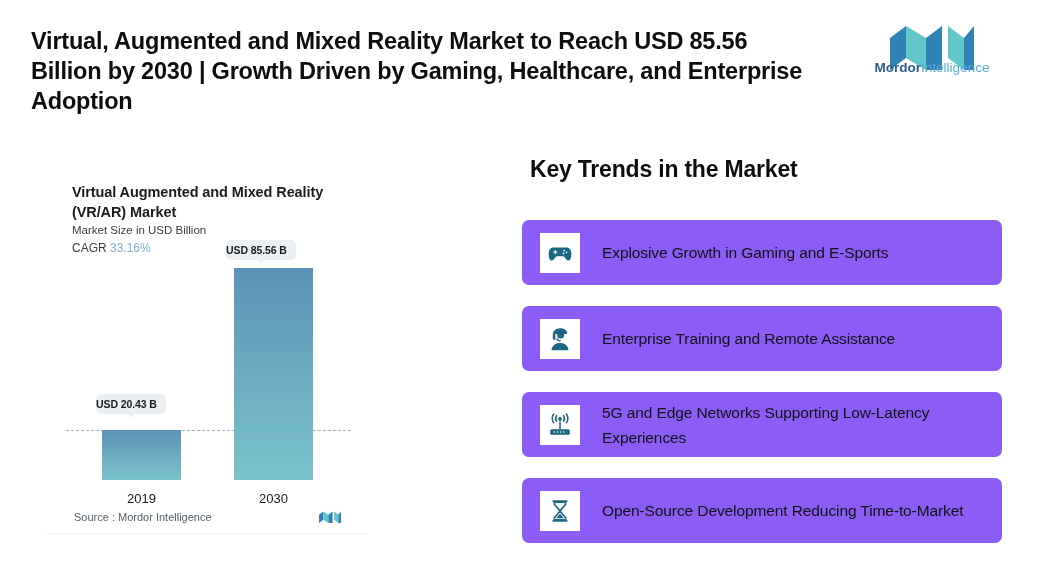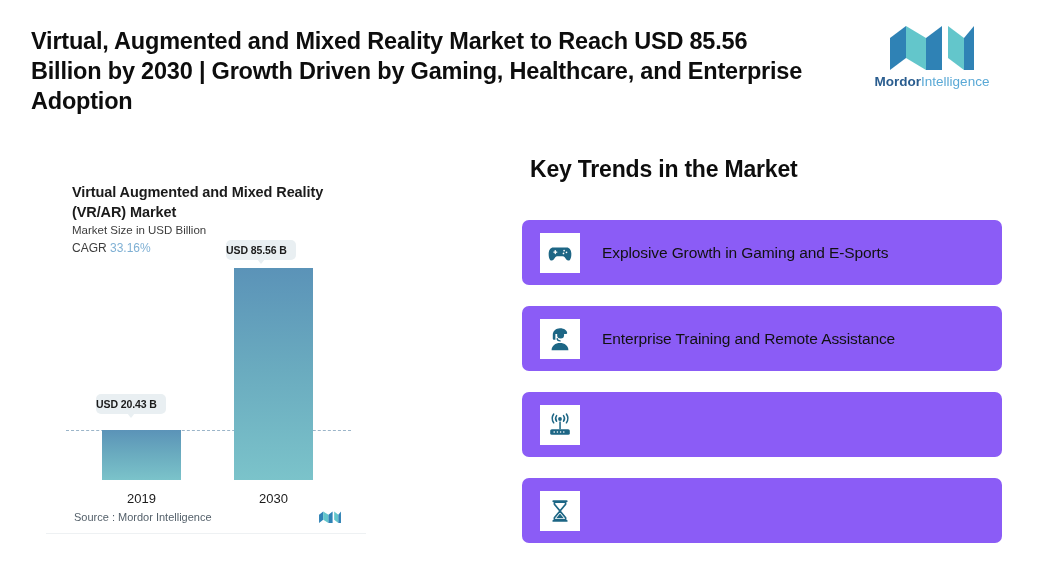--- a/index.html
+++ b/index.html
@@ -45,21 +45,21 @@
   .logo-mark {
     position: absolute;
     left: 14px;
     top: 0px;
     width: 92px;
     height: 46px;
   }
   .logo-text {
     position: absolute;
     left: 0px;
-    top: 50px;
+    top: 36px;
     width: 120px;
     text-align: center;
     font-size: 13.5px;
     white-space: nowrap;
   }
   .logo-text .t1 { color: #2a5d8f; font-weight: bold; }
   .logo-text .t2 { color: #5aa9d6; font-weight: normal; }
 
   
   .chart-panel {
@@ -333,27 +333,29 @@
           <circle cx="14.6" cy="21" r="0.8" fill="#ffffff"></circle>
           <circle cx="17.8" cy="21" r="0.8" fill="#ffffff"></circle>
           <rect x="13.3" y="10.5" width="1.5" height="7.7" fill="#1d6685"></rect>
           <path d="M10.6 10.2a4.6 4.6 0 0 1 0-5.6" stroke="#1d6685" stroke-width="1.5" fill="none" stroke-linecap="round"></path>
           <path d="M17.5 10.2a4.6 4.6 0 0 0 0-5.6" stroke="#1d6685" stroke-width="1.5" fill="none" stroke-linecap="round"></path>
           <path d="M7.7 11.8a7.8 7.8 0 0 1 0-8.8" stroke="#1d6685" stroke-width="1.5" fill="none" stroke-linecap="round"></path>
           <path d="M20.4 11.8a7.8 7.8 0 0 0 0-8.8" stroke="#1d6685" stroke-width="1.5" fill="none" stroke-linecap="round"></path>
           <circle cx="14" cy="8" r="1.9" fill="#1d6685"></circle>
         </svg>
       </div>
+      <div class="trend-text">5G and Edge Networks Supporting Low-Latency Experiences</div>
     </div>
 
     <div class="trend-card">
       <div class="trend-icon">
         <svg width="28" height="28" viewBox="0 0 28 28">
           <rect x="6.4" y="3.2" width="15.2" height="1.9" rx="0.9" fill="#1d6685"></rect>
           <rect x="6.4" y="22.9" width="15.2" height="1.9" rx="0.9" fill="#1d6685"></rect>
           <path d="M8.4 5.1h11.2v2.1L14 14l5.6 6.8v2.1H8.4v-2.1L14 14 8.4 7.2V5.1z" fill="none" stroke="#1d6685" stroke-width="1.7" stroke-linejoin="round"></path>
           <path d="M10.2 21.2h7.6L14 16.6l-3.8 4.6z" fill="#1d6685"></path>
         </svg>
       </div>
+      <div class="trend-text">Open-Source Development Reducing Time-to-Market</div>
     </div>
 
   </div>
 </div>
 
 </body></html>

